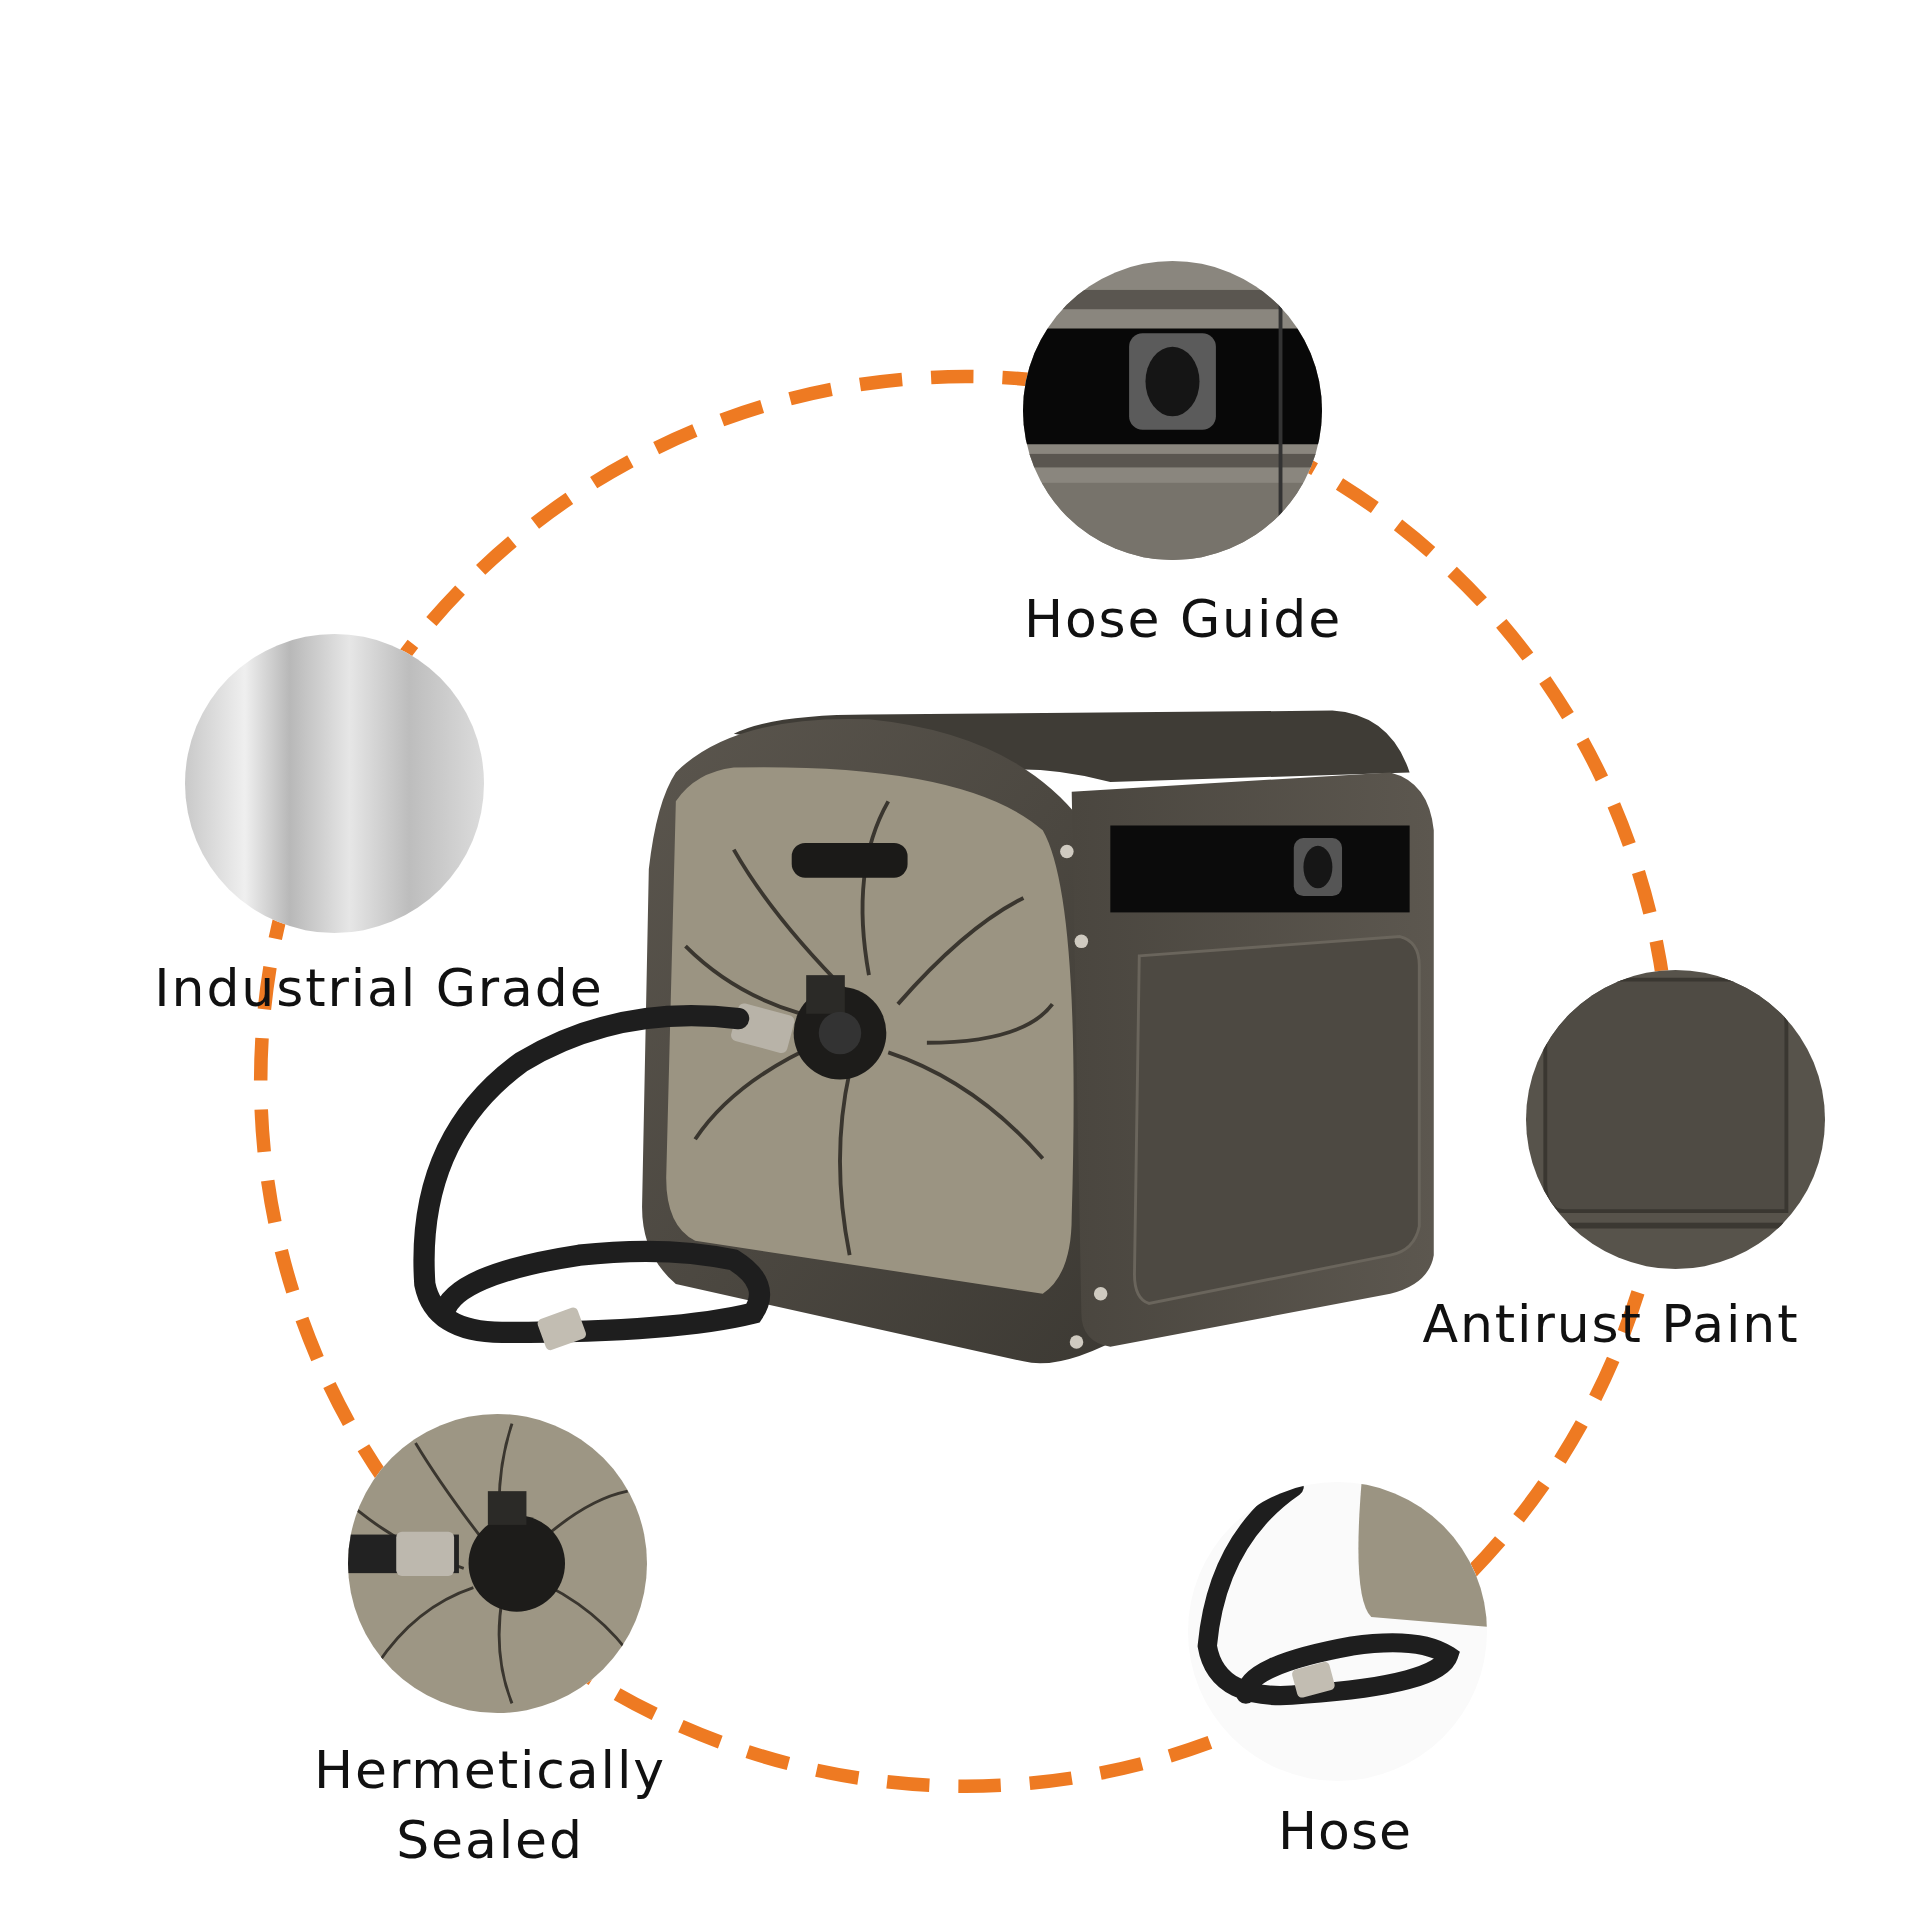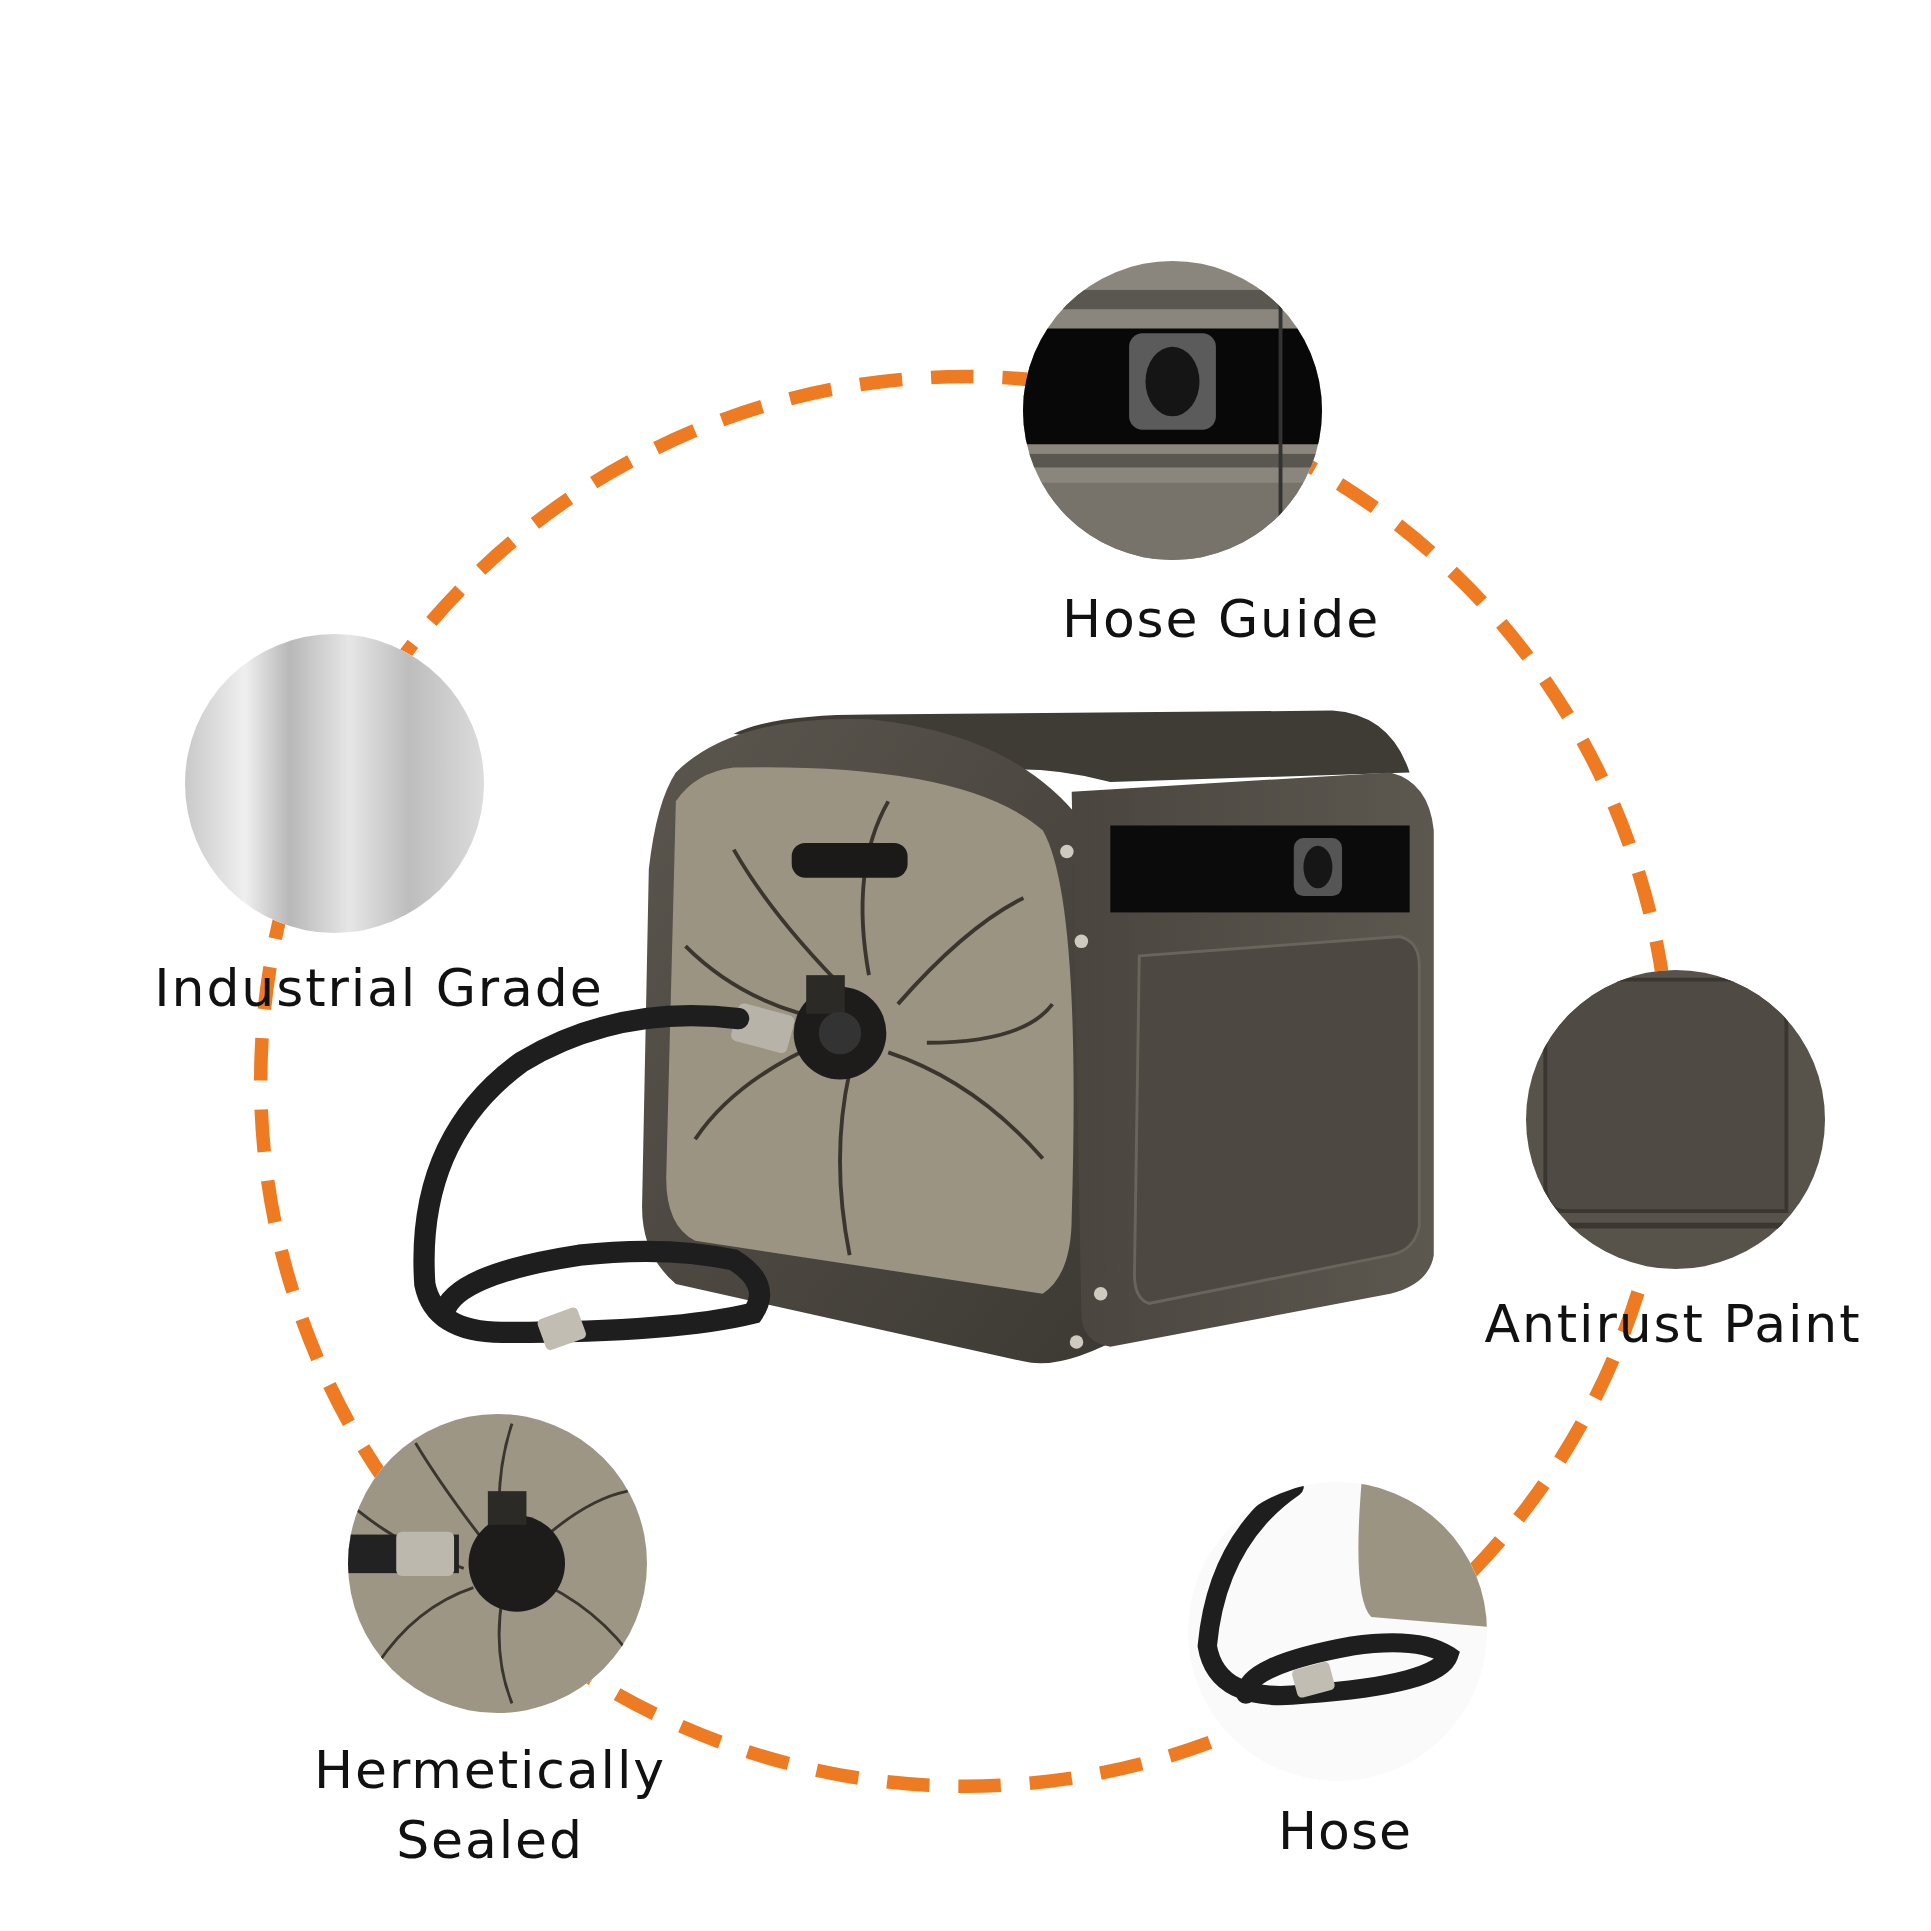--- a/index.html
+++ b/index.html
@@ -130,29 +130,29 @@
 
 <div class="thumb" style="left:1188px; top:1482px;">
   <svg width="299" height="299" viewBox="0 0 310 310">
     <rect width="310" height="310" fill="#fafafa"></rect>
     <path d="M180 0 L310 0 L310 150 L190 140 Q170 120 180 0 Z" fill="#9b9482"></path>
     <path d="M110 5 Q30 60 20 170 Q30 230 120 220 Q260 210 270 180 Q240 160 170 170 Q60 190 60 220" fill="none" stroke="#1e1e1e" stroke-width="20" stroke-linecap="round"></path>
     <rect x="110" y="190" width="40" height="30" rx="5" fill="#c2bdb2" transform="rotate(-15 130 205)"></rect>
   </svg>
 </div>
 
-<div class="label" style="left:1221px; top:584px;text-align:center;">
+<div class="label" style="left:1183px; top:584px;text-align:center;">
   <div>Hose Guide</div>
 </div>
 
 <div class="label" style="left:331px; top:953px;margin-left:48px;">
   <div>Industrial Grade</div>
 </div>
 
-<div class="label" style="left:1673px; top:1289px;">
+<div class="label" style="left:1611px; top:1289px;">
   <div>Antirust Paint</div>
 </div>
 
 <div class="label" style="left:490px; top:1735px;">
   <div>Hermetically</div>
   <div>Sealed</div>
 </div>
 
 <div class="label" style="left:1345px; top:1796px; letter-spacing:1px;">
   <div>Hose</div>

